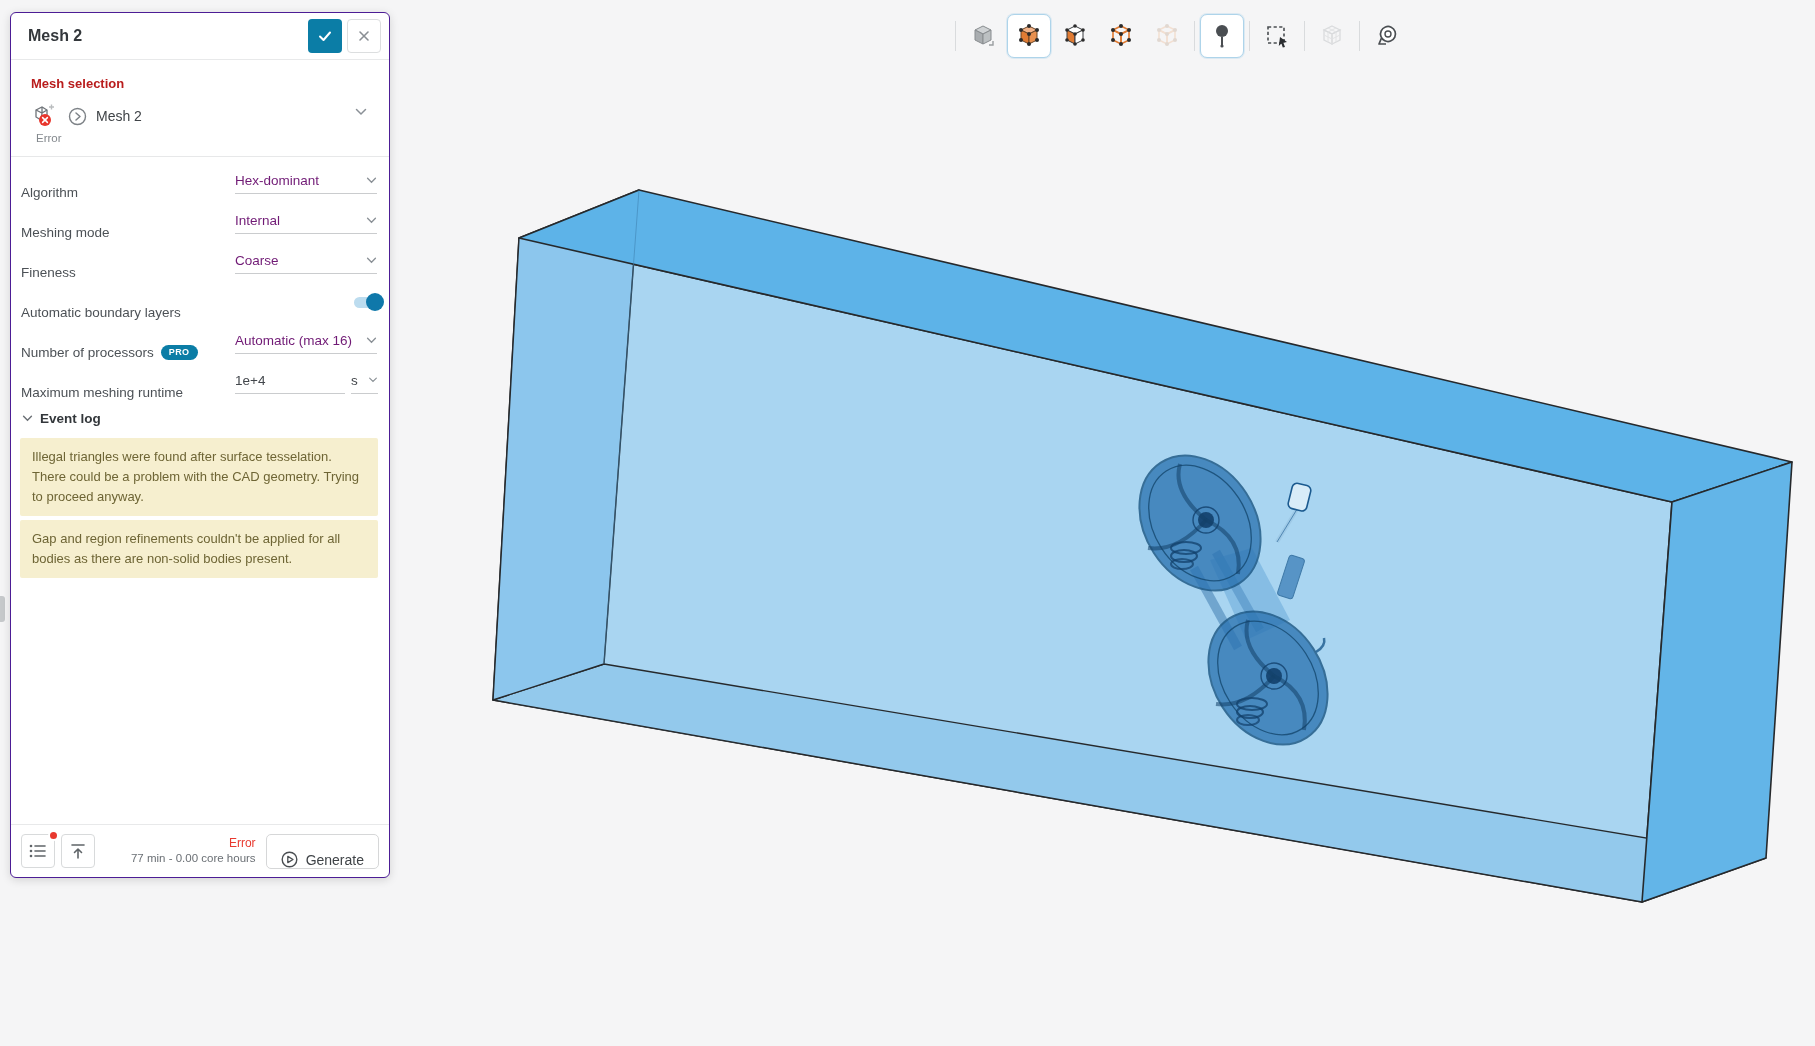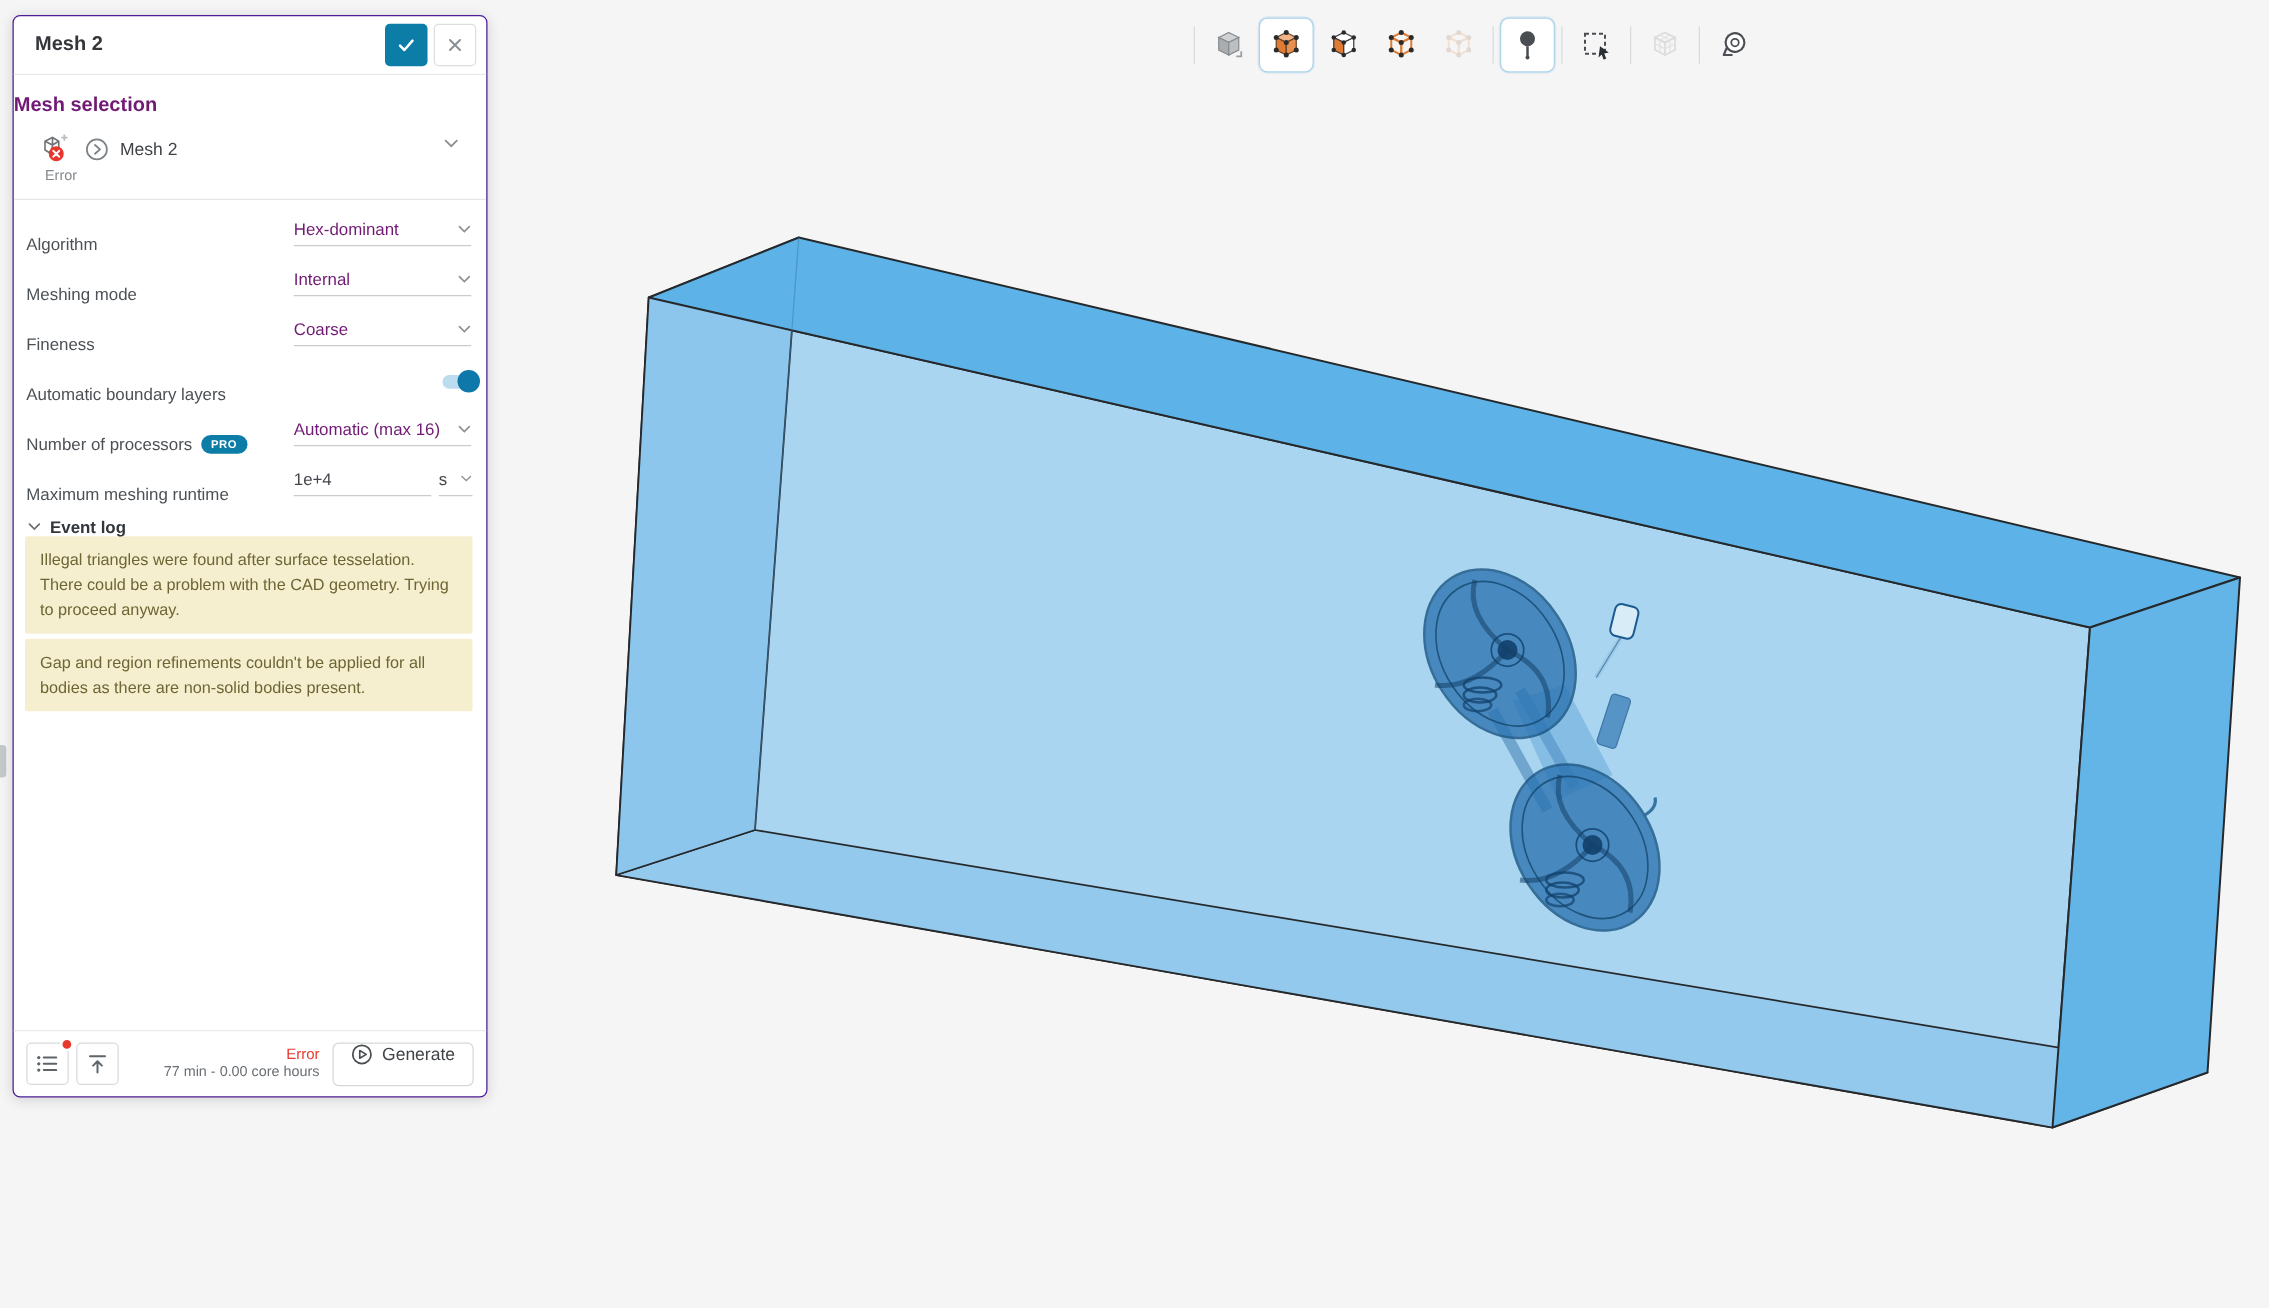--- a/index.html
+++ b/index.html
@@ -30,55 +30,55 @@
     box-shadow:0 2px 10px rgba(0,0,0,.14);
     display:flex; flex-direction:column;
   }
   .panel-header { height:47px; flex:0 0 47px; display:flex; align-items:center; padding:0 8px 0 17px; border-bottom:1px solid #e8e9ea; }
   .panel-title { font-size:16px; font-weight:bold; color:#33373b; flex:1; }
   .hdr-btn { width:34px; height:34px; border-radius:4px; display:flex; align-items:center; justify-content:center; cursor:pointer; }
   .hdr-confirm { background:#0b7da6; margin-right:5px; }
   .hdr-close { background:#fff; border:1px solid #dcdedf; color:#8a8f94; font-size:15px; }
   .panel-body { flex:1; position:relative; overflow:hidden; }
 
-  .sec-label { font-size:16px; font-weight:bold; color:#701a75; margin:16px 12px 0 0; }
+  .sec-label { font-size:13px; font-weight:bold; color:#b91c1c; margin:16px 12px 0 20px; }
   .mesh-row { display:flex; align-items:center; margin:13px 12px 0 21px; position:relative; }
   .mesh-row .mesh-name { font-size:14px; color:#3f4347; margin-left:9px; }
   .mesh-row .row-chev { position:absolute; right:10px; top:4px; }
   .mesh-status { font-size:11.5px; color:#83888d; margin:4px 12px 0 25px; }
   .hr { height:1px; background:#e7e8e9; margin-top:12px; }
 
   .form { padding:4px 0 0 0; }
   .frow { position:relative; height:40px; }
   .frow .flabel { position:absolute; left:10px; top:24px; font-size:13.5px; color:#4c5156; display:flex; align-items:center; gap:7px; }
   .fvalue { position:absolute; left:224px; top:6px; width:142px; height:27px; border-bottom:1px solid #caccce; font-size:13.5px; color:#701a75; display:flex; align-items:center; cursor:pointer; }
   .fvalue .vtext { flex:1; white-space:nowrap; overflow:hidden; }
   .fvalue .chev { flex:0 0 auto; margin-left:2px; }
   .finput { position:absolute; left:224px; top:6px; width:110px; height:27px; }
   .finput input { width:100%; height:100%; border:none; border-bottom:1px solid #caccce; font-size:13.5px; color:#43474c; font-family:"Liberation Sans",sans-serif; outline:none; background:transparent; }
   .funit { position:absolute; left:340px; top:6px; width:27px; height:27px; border-bottom:1px solid #caccce; font-size:13.5px; color:#43474c; display:flex; align-items:center; justify-content:space-between; cursor:pointer; }
   .pro-badge { background:#0b7da6; color:#fff; font-size:9px; font-weight:bold; letter-spacing:.4px; border-radius:8px; padding:3px 8px; line-height:1; }
   .toggle { position:absolute; left:341px; top:11px; width:32px; height:20px; cursor:pointer; }
   .toggle .track { position:absolute; left:2px; top:5px; width:27px; height:11px; border-radius:6px; background:#bcdcef; }
   .toggle .knob { position:absolute; right:0; top:1px; width:18px; height:18px; border-radius:50%; background:#0f78aa; }
 
-  .ev-head { display:flex; align-items:center; gap:7px; margin:10px 12px 0 11px; font-size:13.5px; font-weight:bold; color:#33373b; cursor:pointer; }
+  .ev-head { display:flex; align-items:center; gap:7px; margin:10px 12px 12px 11px; font-size:13.5px; font-weight:bold; color:#33373b; cursor:pointer; }
   .messages { }
   .msg { margin:0 11px 4px 9px; padding:9px 12px; font-size:13px; line-height:20px; border-radius:2px; }
   .msg.warn { background:#f6efcf; color:#6e6535; }
   .msg.err  { background:#f7d9dd; color:#643039; }
 
   .panel-footer { flex:0 0 53px; border-top:1px solid #e8e9ea; display:flex; align-items:center; padding:0 10px; position:relative; }
   .ft-btn { width:34px; height:34px; border:1px solid #d8dadb; border-radius:4px; background:#fff; display:flex; align-items:center; justify-content:center; cursor:pointer; position:relative; }
   .ft-btn + .ft-btn { margin-left:6px; }
   .notif-dot { position:absolute; right:-5px; top:-5px; width:11px; height:11px; border-radius:50%; background:#e8392f; border:2px solid #fff; }
   .ft-status { flex:1; text-align:right; padding-right:10px; line-height:1.25; }
   .ft-status .st-err { font-size:12px; color:#e8392f; }
   .ft-status .st-detail { font-size:11.5px; color:#6a6f74; }
-  .generate-btn { height:35px; min-width:112px; border:1px solid #d6d7d8; border-radius:5px; background:#fff; display:flex; align-items:flex-start; justify-content:center; gap:8px; font-size:14px; color:#3f4347; cursor:pointer; padding:0 14px; }
+  .generate-btn { height:35px; min-width:112px; border:1px solid #d6d7d8; border-radius:5px; background:#fff; display:flex; align-items:flex-end; justify-content:center; gap:8px; font-size:14px; color:#3f4347; cursor:pointer; padding:0 14px; }
 </style>
 </head>
 <body>
 
 <div class="viewport">
   <svg width="1815" height="1046" viewBox="0 0 1815 1046">
 
     <polygon points="519,238 1672,502 1642,902 493,700" fill="#a9d5f1" stroke="#26292c" stroke-width="1.6" stroke-linejoin="round"></polygon>
 
     <polygon points="493,700 604,664 1766,858 1642,902" fill="#93c9ec" stroke="#26292c" stroke-width="1.4" stroke-linejoin="round"></polygon>

